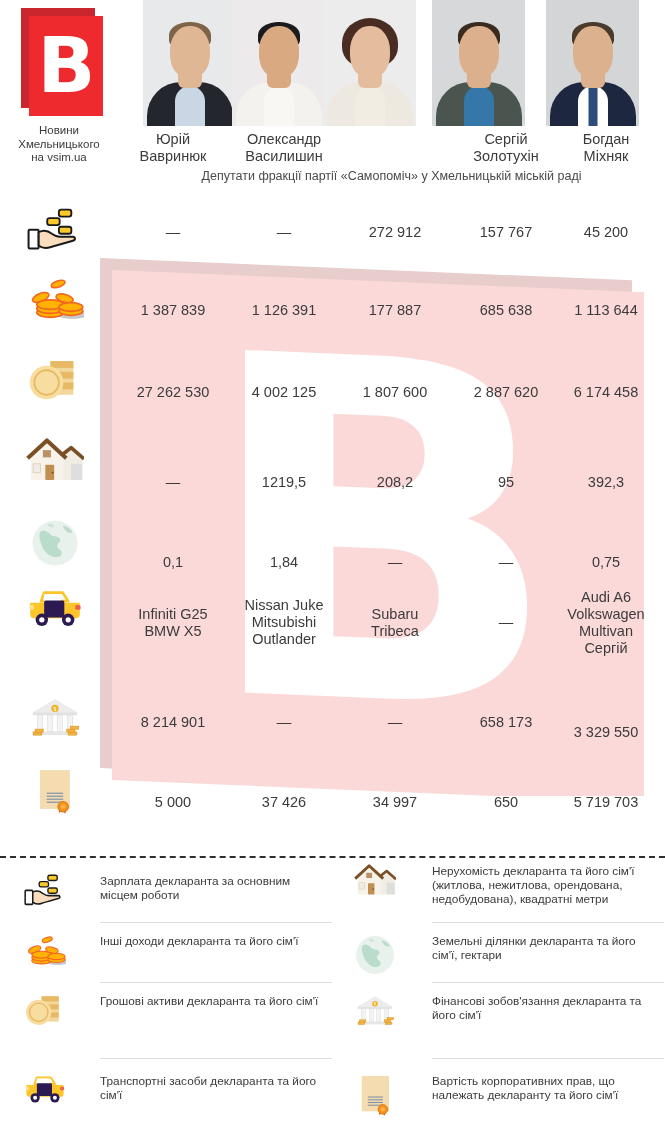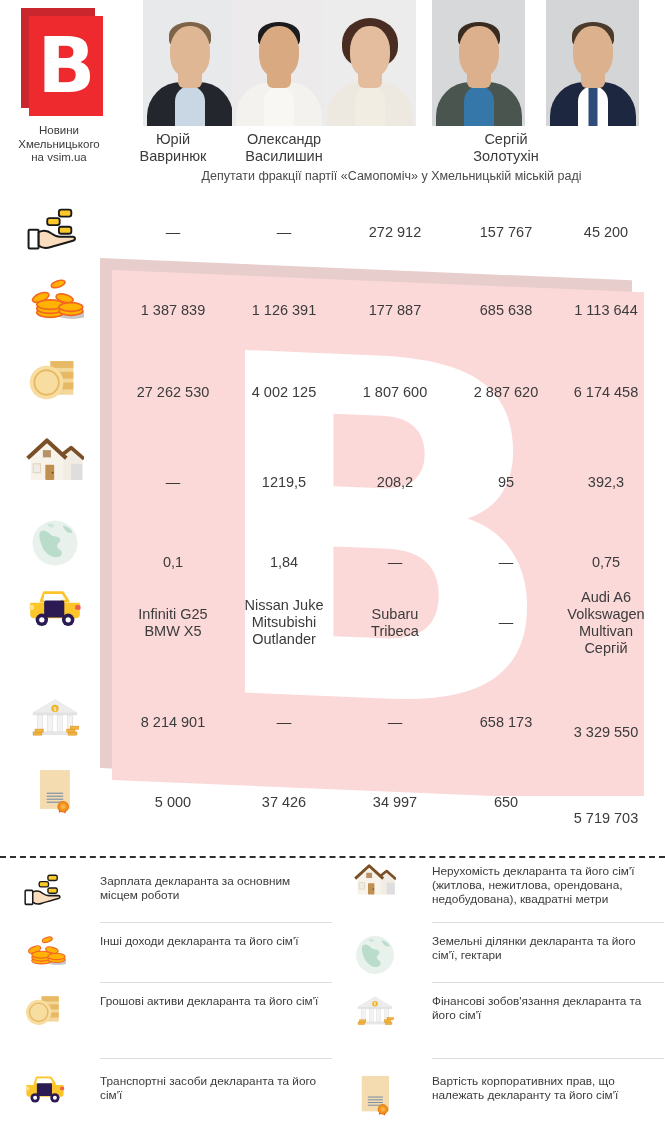--- a/index.html
+++ b/index.html
@@ -308,20 +308,21 @@
     <div class="ph-neck" style="width:24px;height:22px;top:66px;background:#dcb18e;"></div>
     <div class="ph-hair" style="width:42px;height:26px;top:22px;background:#4a3a2c;"></div>
     <div class="ph-head" style="width:40px;height:52px;top:26px;background:#dcb18e;"></div>
   </div>
         </div>
       </div>
     <div class="names" id="names">
         <div class="name" style="left: 0px;"><span>Юрій</span><br><span>Вавринюк</span></div>
         <div class="name" style="left: 111px;"><span>Олександр</span><br><span>Василишин</span></div>
         <div class="name" style="left: 333px;"><span>Сергій</span><br><span>Золотухін</span></div>
+        <div class="name" style="left: 433px;"><span>Богдан</span><br><span>Міхняк</span></div>
       </div>
 
     <div class="subtitle">Депутати фракції партії «Самопоміч» у Хмельницькій міській раді</div>
   </div>
 
   <div class="watermark">
     <div class="wm-back"></div>
     <div class="wm-front"></div>
     <div class="wm-letter">В</div>
   </div>
@@ -479,21 +480,21 @@
         </g>
         <path d="M31 52l-2 7 5-2 4 3 1-8z" fill="#e03a1e"></path>
         <circle cx="35" cy="51" r="7" fill="#f5921e" stroke="#e07c12" stroke-width="1.4"></circle>
         <circle cx="35" cy="51" r="3.2" fill="#f9b34a"></circle>
       </svg>
         </div>
         <div class="cell" style="left: 118px; width: 110px; top: 598px;"><span>5 000</span></div>
         <div class="cell" style="left: 229px; width: 110px; top: 598px;"><span>37 426</span></div>
         <div class="cell" style="left: 340px; width: 110px; top: 598px;"><span>34 997</span></div>
         <div class="cell" style="left: 451px; width: 110px; top: 598px;"><span>650</span></div>
-        <div class="cell" style="left: 551px; width: 110px; top: 598px; margin-top: 16px;"><span>5 719 703</span></div>
+        <div class="cell" style="left: 551px; width: 110px; top: 598px;"><span>5 719 703</span></div>
       </div>
     </div>
 
   <div class="divider"></div>
 
   <div class="legend">
     <div class="leg-col left" id="leg-left">
         <div class="leg-item" style="top: 12px;">
           <div class="leg-icon">
             <svg width="42" height="32.76" viewBox="0 0 72 56">

